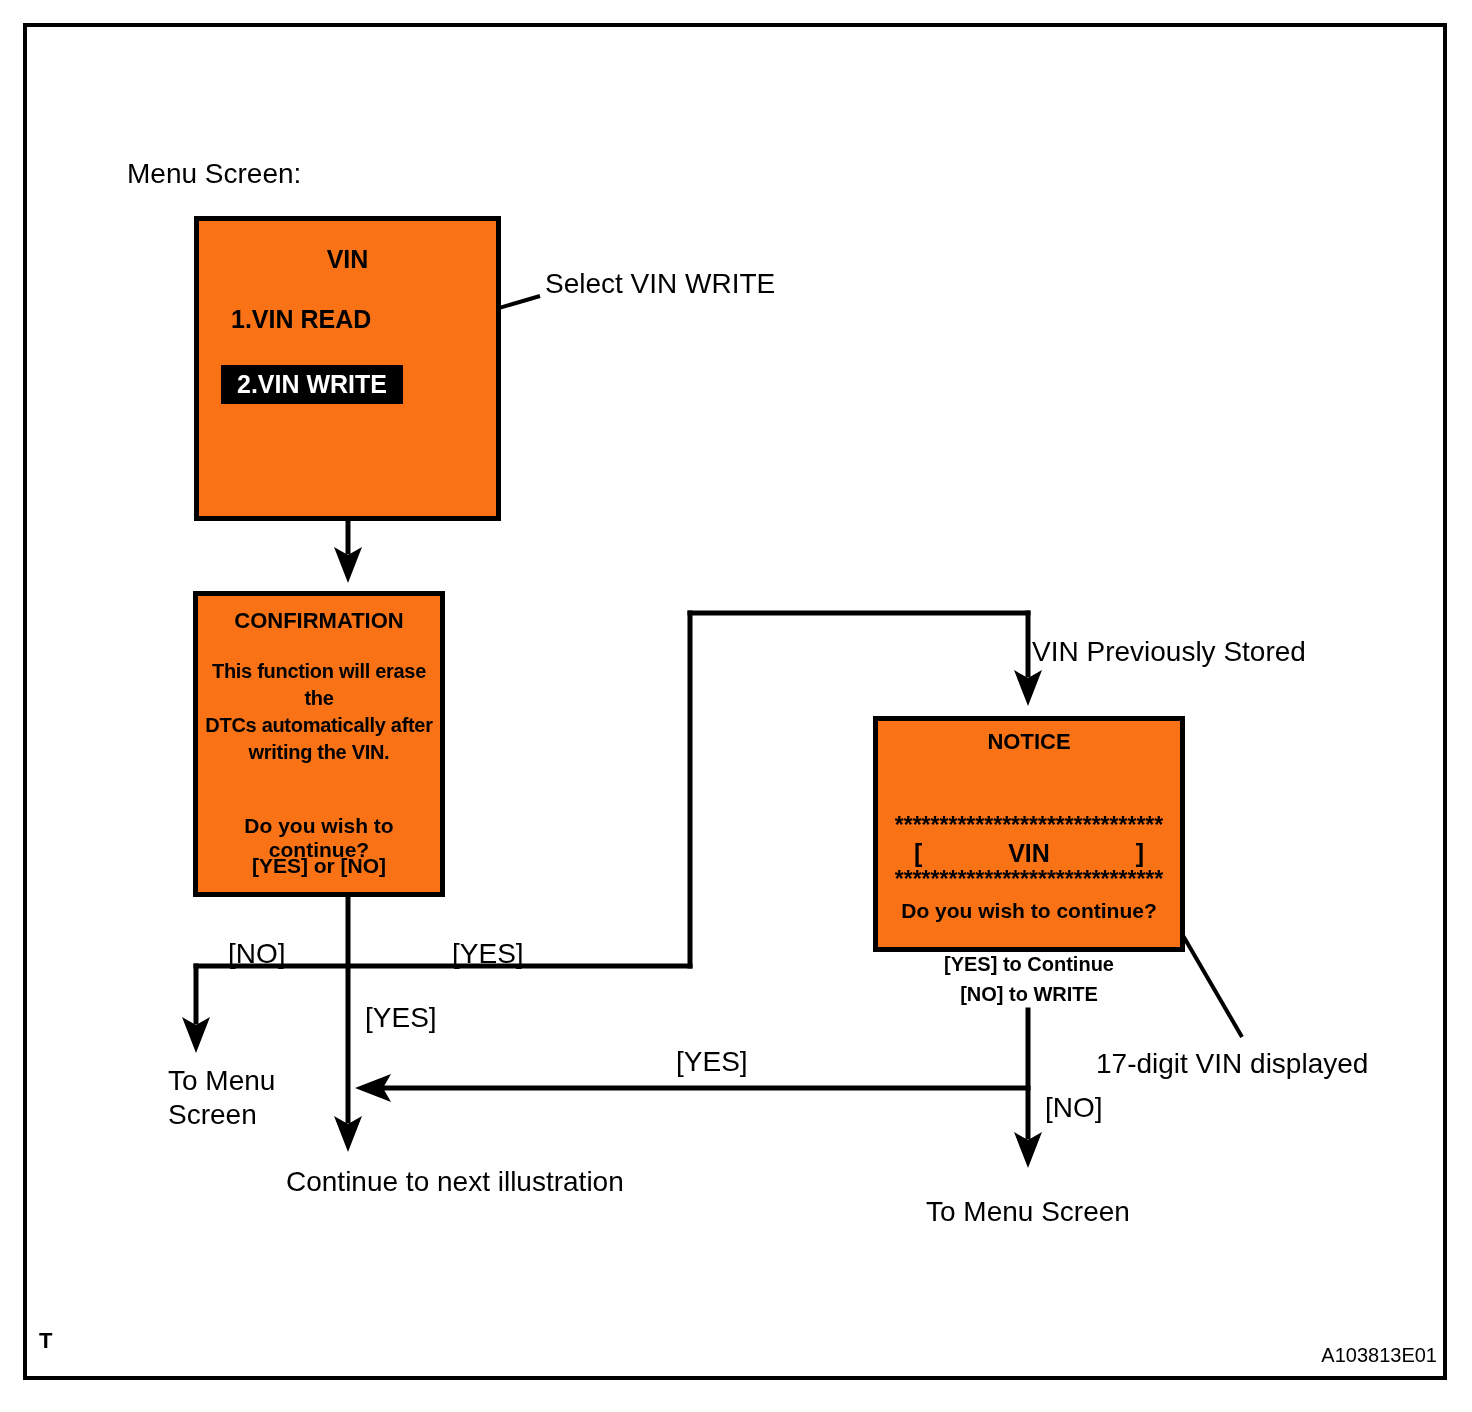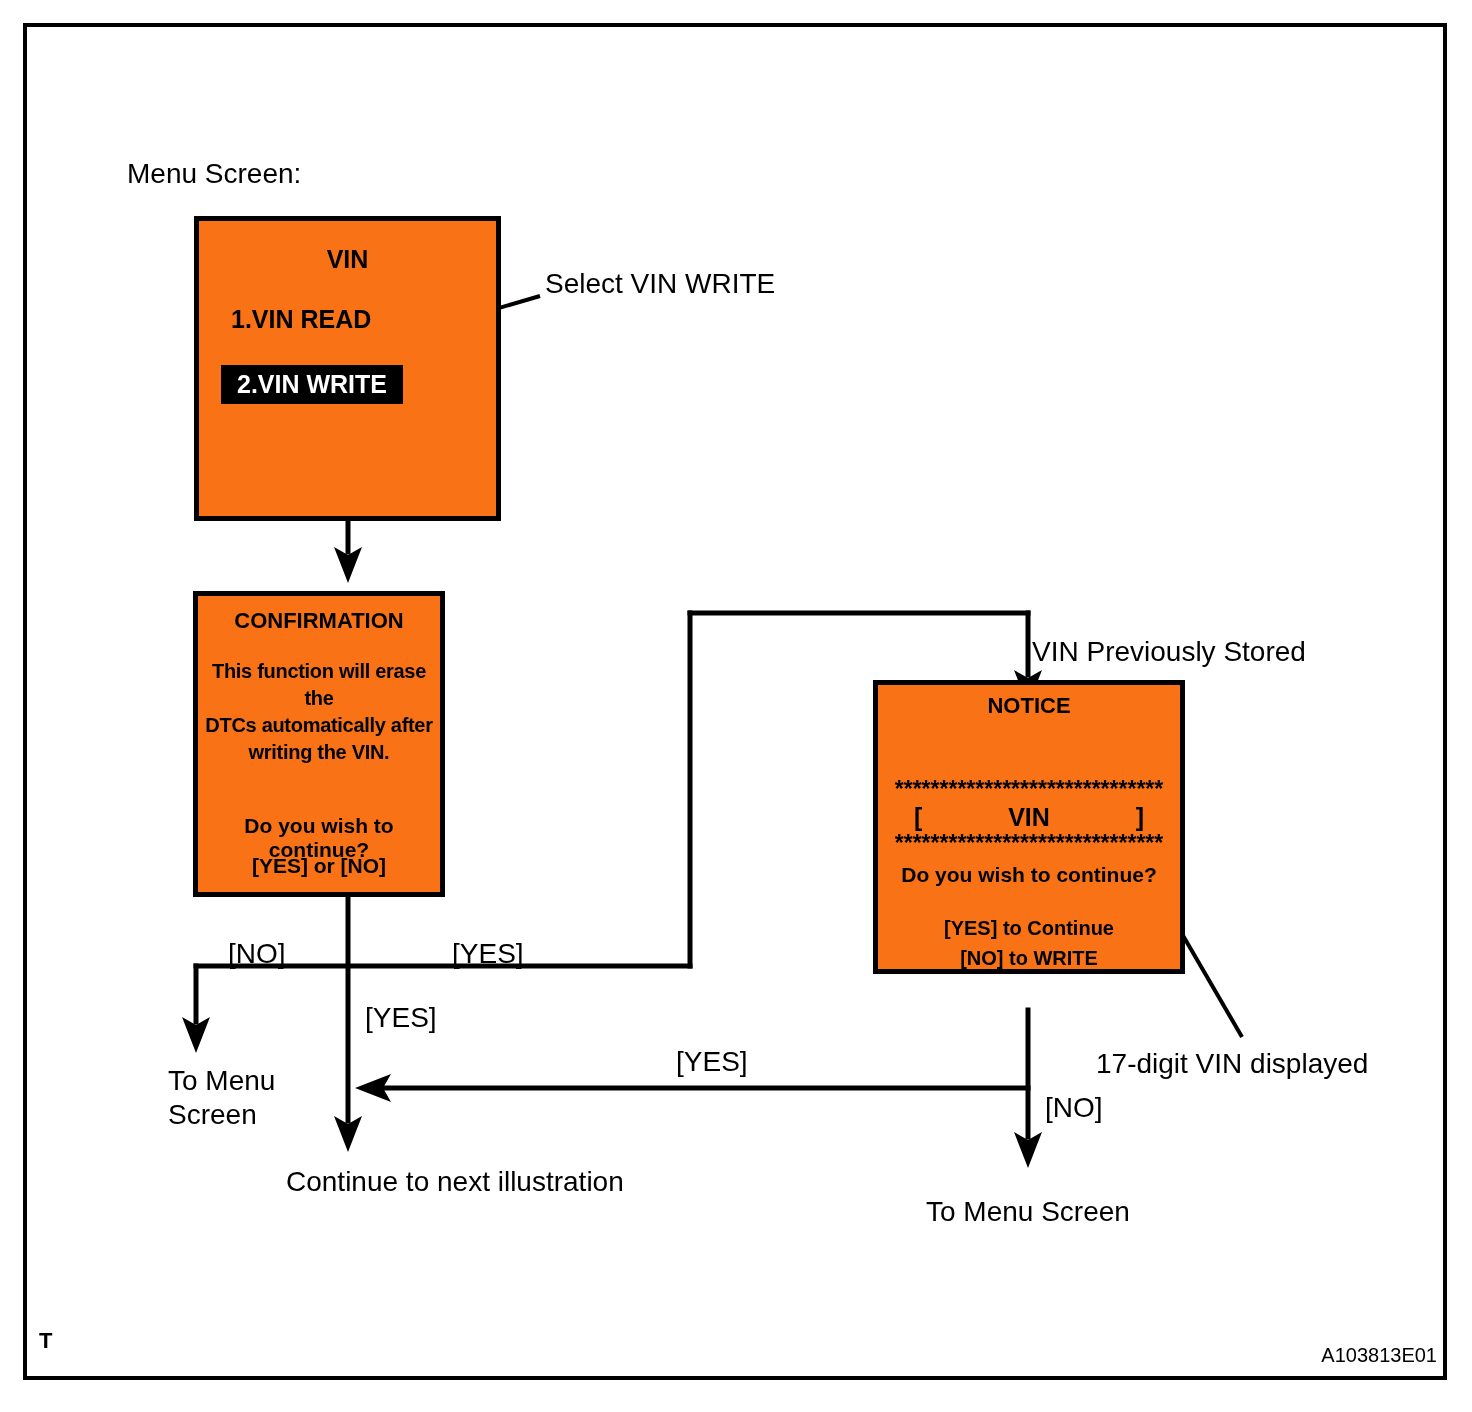--- a/index.html
+++ b/index.html
@@ -24,21 +24,21 @@
     position:absolute;left:22px;top:112px;font-size:25px;font-weight:bold;white-space:nowrap;
     background:#000;color:#fff;padding:5px 16px;margin-top:32px;
   }
   
   #confirm-box{left:193px;top:591px;width:252px;height:306px;}
   #confirm-title{top:12px;font-size:22px;font-weight:bold;}
   #confirm-body{top:62px;font-size:20px;font-weight:bold;line-height:27px;white-space:pre-line;letter-spacing:-0.3px;}
   #confirm-question{top:218px;font-size:21px;font-weight:bold;}
   #confirm-options{top:258px;font-size:21px;font-weight:bold;}
   
-  #notice-box{left:873px;top:680px;width:312px;height:294px;padding-left:16px;}
+  #notice-box{left:873px;top:716px;width:312px;height:236px;padding-left:16px;}
   #notice-title{top:8px;font-size:22px;font-weight:bold;}
   #notice-body{top:36px;font-size:20px;font-weight:bold;line-height:30px;white-space:pre-line;letter-spacing:-0.3px;}
   .stars{font-size:23px;font-weight:bold;letter-spacing:0;line-height:20px;overflow:hidden;}
   #notice-stars-top{top:94px;}
   #notice-stars-bottom{top:148px;}
   #notice-vin-row{
     position:absolute;left:0;right:0;top:118px;display:flex;justify-content:space-between;
     padding:0 36px;font-size:25px;font-weight:bold;
   }
   #notice-question{top:178px;font-size:21px;font-weight:bold;}

